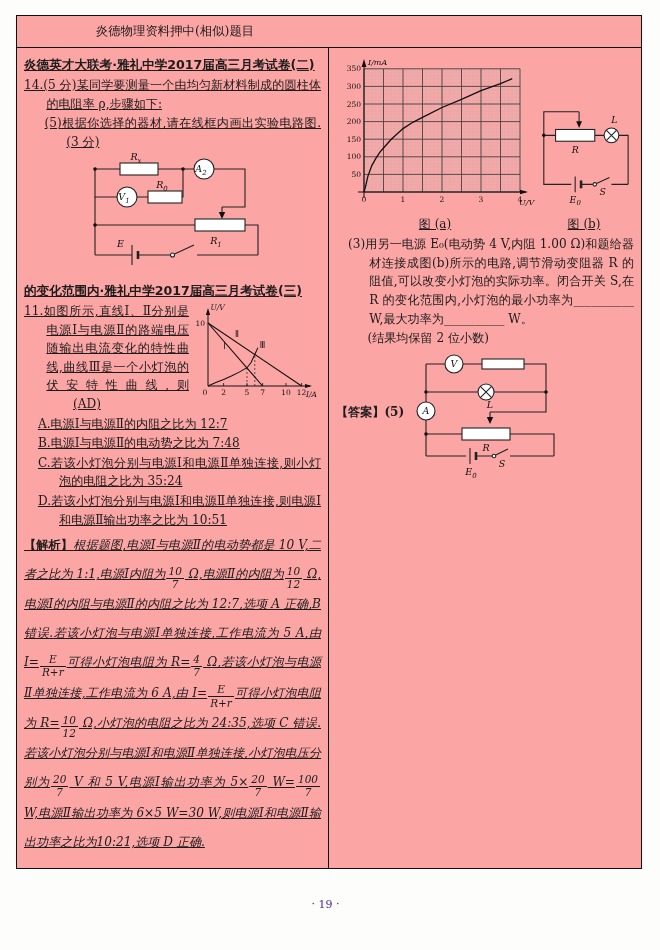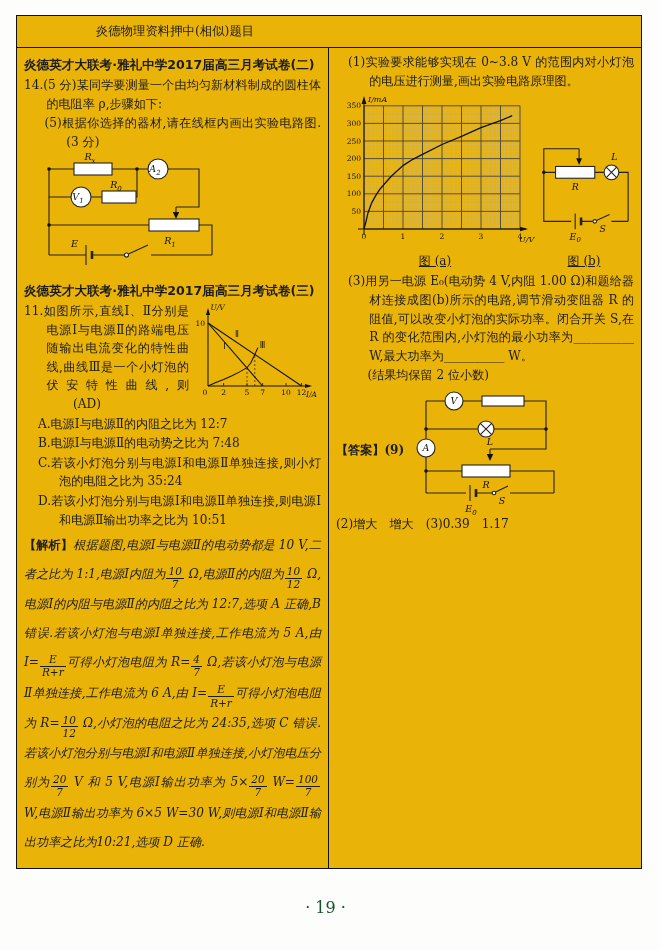--- a/index.html
+++ b/index.html
@@ -1,50 +1,50 @@
 <!DOCTYPE html>
 <html><head>
 <meta charset="utf-8">
 <style>
   html,body{margin:0;padding:0;}
   body{width:660px;height:950px;background:#fdfdfc;position:relative;
        font-family:"DejaVu Serif","Liberation Serif",serif;color:#1c1c1c;}
-  .sheet{position:absolute;left:16px;top:15px;width:624px;border:1.7px solid #111;background:#eab308;}
+  .sheet{position:absolute;left:16px;top:15px;width:624px;border:1.7px solid #111;background:#fca5a5;}
   .hdr-row{display:flex;border-bottom:1.7px solid #111;}
   .hdr-cell{width:50%;text-align:center;font-size:12.4px;padding:7px 2px;}
   .hdr-cell.rt{border-left:1.7px solid #111;}
   .cols{display:flex;align-items:stretch;}
   .col{width:50%;box-sizing:border-box;padding:5px 7px 10px 7px;font-size:12.1px;
        line-height:18.6px;text-align:justify;}
-  .col.lft{border-right:1.7px solid #111;}
+  .col.lft{border-right:1.7px solid #111;text-decoration:underline;}
   h3.sec{font-family:"DejaVu Sans","Liberation Sans",sans-serif;font-weight:bold;
        font-size:12.6px;margin:3px 0 3px 0;line-height:17px;}
   p{margin:0 0 1px 0;}
   .hang{padding-left:1.85em;text-indent:-1.85em;}
   .sub1{padding-left:3.5em;text-indent:-1.8em;}
   .part{margin-left:1.0em;padding-left:1.75em;text-indent:-1.75em;}
   .note{margin-left:2.6em;}
   .opt{padding-left:2.9em;text-indent:-1.75em;}
-  .fig-center{margin:4px 0 6px 0;}
+  .fig-center{text-align:center;margin:4px 0 6px 0;}
   .float-rt{float:right;margin:0 0 2px 4px;}
   .q11-block{overflow:visible;}
   .ans-inline{margin-left:2.2em;margin-top:40px;}
   .analysis{font-style:italic;line-height:29px;margin-top:2px;}
   .an-label{font-style:normal;font-weight:bold;}
   .frac{display:inline-block;vertical-align:-0.95em;text-align:center;
         line-height:1.08;font-size:10.5px;padding:0 1px;}
   .frac .n{display:block;border-bottom:1px solid currentColor;padding:0 2px 0.5px 2px;}
   .frac .d{display:block;padding:0.5px 2px 0 2px;}
   .fig-row{display:flex;align-items:flex-end;margin:3px 0 2px 0;}
   .figcol{text-align:center;}
   .figcap{font-size:12px;margin-top:1px;text-decoration:underline;}
   .answer-row{display:flex;align-items:center;margin:2px 0;}
   .an-label2{font-weight:bold;white-space:nowrap;}
   .pageno{position:absolute;left:0;width:651px;top:898px;text-align:center;
-          font-size:16px;color:#14532d;}
+          font-size:11px;color:#4c1d95;}
   svg{overflow:visible;}
   .w{stroke:#222;stroke-width:1.1;fill:none;}
   .wk{stroke:#222;stroke-width:2.6;fill:none;}
   .box{fill:#fff;stroke:#222;stroke-width:1.1;}
   .dot{fill:#111;stroke:none;}
   .ah{fill:#111;stroke:none;}
   text.cl{font-family:"DejaVu Serif",serif;font-style:italic;font-size:9.5px;fill:#111;}
   text.cl .sub{font-size:7px;}
 </style>
 </head>
@@ -88,21 +88,21 @@
             <circle class="dot" cx="25" cy="70" r="1.8"></circle>
           <text class="cl" x="66" y="5" text-anchor="middle"><tspan>R</tspan><tspan class="sub" dy="2.5">x</tspan></text>
           <text class="cl" x="131" y="17" text-anchor="middle"><tspan>A</tspan><tspan class="sub" dy="2.5">2</tspan></text>
           <text class="cl" x="54" y="45" text-anchor="middle"><tspan>V</tspan><tspan class="sub" dy="2.5">1</tspan></text>
           <text class="cl" x="92" y="33" text-anchor="middle"><tspan>R</tspan><tspan class="sub" dy="2.5">0</tspan></text>
           <text class="cl" x="146" y="89" text-anchor="middle"><tspan>R</tspan><tspan class="sub" dy="2.5">1</tspan></text>
           <text class="cl" x="54" y="92" text-anchor="end"><tspan>E</tspan></text>
         </svg>
       </div>
 
-      <h3 class="sec">炎德英才大联考·雅礼中学2017届高三月考试卷(三)</h3>
+      <h3 class="sec">的变化范围内·雅礼中学2017届高三月考试卷(三)</h3>
 
       <div class="q11-block">
         <svg id="q11-chart" class="float-rt" width="128" height="102" viewBox="0 0 128 102">
             <line x1="15" y1="84" x2="15" y2="9" stroke="#111" stroke-width="1"></line>
             <polygon points="12.9,13 17.1,13 15,6" fill="#111"></polygon>
             <line x1="15" y1="84" x2="117" y2="84" stroke="#111" stroke-width="1"></line>
             <polygon points="112,81.9 112,86.1 119,84" fill="#111"></polygon>
             <text x="17.5" y="8" font-size="7.5" font-style="italic" font-family="DejaVu Serif,serif" fill="#111">U/V</text>
             <text x="113" y="95" font-size="7.5" font-style="italic" font-family="DejaVu Serif,serif" fill="#111">I/A</text>
             <text x="12" y="93" text-anchor="middle" font-size="7.5" font-family="DejaVu Serif,serif" fill="#111">0</text>
@@ -130,21 +130,20 @@
         <p class="opt">A.电源Ⅰ与电源Ⅱ的内阻之比为 12:7</p>
         <p class="opt">B.电源Ⅰ与电源Ⅱ的电动势之比为 7:48</p>
         <p class="opt">C.若该小灯泡分别与电源Ⅰ和电源Ⅱ单独连接,则小灯泡的电阻之比为 35:24</p>
         <p class="opt">D.若该小灯泡分别与电源Ⅰ和电源Ⅱ单独连接,则电源Ⅰ和电源Ⅱ输出功率之比为 10:51</p>
       </div>
 
       <p class="analysis"><b class="an-label">【解析】</b><span>根据题图,电源Ⅰ与电源Ⅱ的电动势都是 10 V,二者之比为 1:1,电源Ⅰ内阻为<span class="frac"><span class="n">10</span><span class="d">7</span></span> Ω,电源Ⅱ的内阻为<span class="frac"><span class="n">10</span><span class="d">12</span></span> Ω,电源Ⅰ的内阻与电源Ⅱ的内阻之比为 12:7,选项 A 正确,B 错误.若该小灯泡与电源Ⅰ单独连接,工作电流为 5 A,由 I=<span class="frac"><span class="n">E</span><span class="d">R+r</span></span>可得小灯泡电阻为 R=<span class="frac"><span class="n">4</span><span class="d">7</span></span> Ω,若该小灯泡与电源Ⅱ单独连接,工作电流为 6 A,由 I=<span class="frac"><span class="n">E</span><span class="d">R+r</span></span>可得小灯泡电阻为 R=<span class="frac"><span class="n">10</span><span class="d">12</span></span> Ω,小灯泡的电阻之比为 24:35,选项 C 错误.若该小灯泡分别与电源Ⅰ和电源Ⅱ单独连接,小灯泡电压分别为<span class="frac"><span class="n">20</span><span class="d">7</span></span> V 和 5 V,电源Ⅰ输出功率为 5×<span class="frac"><span class="n">20</span><span class="d">7</span></span> W=<span class="frac"><span class="n">100</span><span class="d">7</span></span> W,电源Ⅱ输出功率为 6×5 W=30 W,则电源Ⅰ和电源Ⅱ输出功率之比为10:21,选项 D 正确.</span></p>
     </div>
 
     <div class="col">
-      <p class="part">(1)实验要求能够实现在 0~3.8 V 的范围内对小灯泡的电压进行测量,画出实验电路原理图。</p>
 
       <div class="fig-row">
         <div class="figcol">
           <svg id="lamp-vi-chart" width="198" height="152" viewBox="0 0 198 152">
               <line x1="28" y1="136" x2="28" y2="12.800000000000011" stroke="#b8b8b8" stroke-width="0.35"></line>
               <line x1="31.9" y1="136" x2="31.9" y2="12.800000000000011" stroke="#b8b8b8" stroke-width="0.35"></line>
               <line x1="35.8" y1="136" x2="35.8" y2="12.800000000000011" stroke="#b8b8b8" stroke-width="0.35"></line>
               <line x1="39.7" y1="136" x2="39.7" y2="12.800000000000011" stroke="#b8b8b8" stroke-width="0.35"></line>
               <line x1="43.6" y1="136" x2="43.6" y2="12.800000000000011" stroke="#b8b8b8" stroke-width="0.35"></line>
               <line x1="47.5" y1="136" x2="47.5" y2="12.800000000000011" stroke="#b8b8b8" stroke-width="0.35"></line>
@@ -286,21 +285,21 @@
             <text class="cl" x="70" y="99" text-anchor="middle"><tspan>S</tspan></text>
           </svg>
           <div class="figcap">图 (b)</div>
         </div>
       </div>
 
       <p class="part">(3)用另一电源 E₀(电动势 4 V,内阻 1.00 Ω)和题给器材连接成图(b)所示的电路,调节滑动变阻器 R 的阻值,可以改变小灯泡的实际功率。闭合开关 S,在 R 的变化范围内,小灯泡的最小功率为__________ W,最大功率为__________ W。</p>
       <p class="note">(结果均保留 2 位小数)</p>
 
       <div class="answer-row">
-        <span class="an-label2">【答案】(9)</span>
+        <span class="an-label2">【答案】(5)</span>
         <svg width="160" height="126" viewBox="0 0 160 126">
           <g>
             <path class="w" d="M22,14 H41 M59,14 H78 M120,14 H142 V42"></path>
             <path class="w" d="M22,42 H74 M90,42 H142"></path>
             <path class="w" d="M22,14 V52 M22,70 V106"></path>
             <path class="w" d="M142,42 V62 H86 M86,62 V68"></path>
             <path class="w" d="M22,84 H58 M106,84 H150 V106"></path>
             <path class="w" d="M22,106 H62 M72,106 H88 M106,106 H150"></path>
           </g>
           <polygon class="ah" points="82.8,67 89.2,67 86,74"></polygon>
@@ -325,18 +324,17 @@
             <circle class="dot" cx="22" cy="84" r="1.8"></circle>
           <text class="cl" x="50" y="17" text-anchor="middle"><tspan>V</tspan></text>
           <text class="cl" x="22" y="64" text-anchor="middle"><tspan>A</tspan></text>
           <text class="cl" x="86" y="58" text-anchor="middle"><tspan>L</tspan></text>
           <text class="cl" x="82" y="101" text-anchor="middle"><tspan>R</tspan></text>
           <text class="cl" x="67" y="125" text-anchor="middle"><tspan>E</tspan><tspan class="sub" dy="2.5">0</tspan></text>
           <text class="cl" x="98" y="117" text-anchor="middle"><tspan>S</tspan></text>
         </svg>
       </div>
 
-      <p>(2)增大　增大　(3)0.39　1.17</p>
     </div>
   </div>
 </div>
 
 <div class="pageno">· 19 ·</div>
 
 </body></html>

